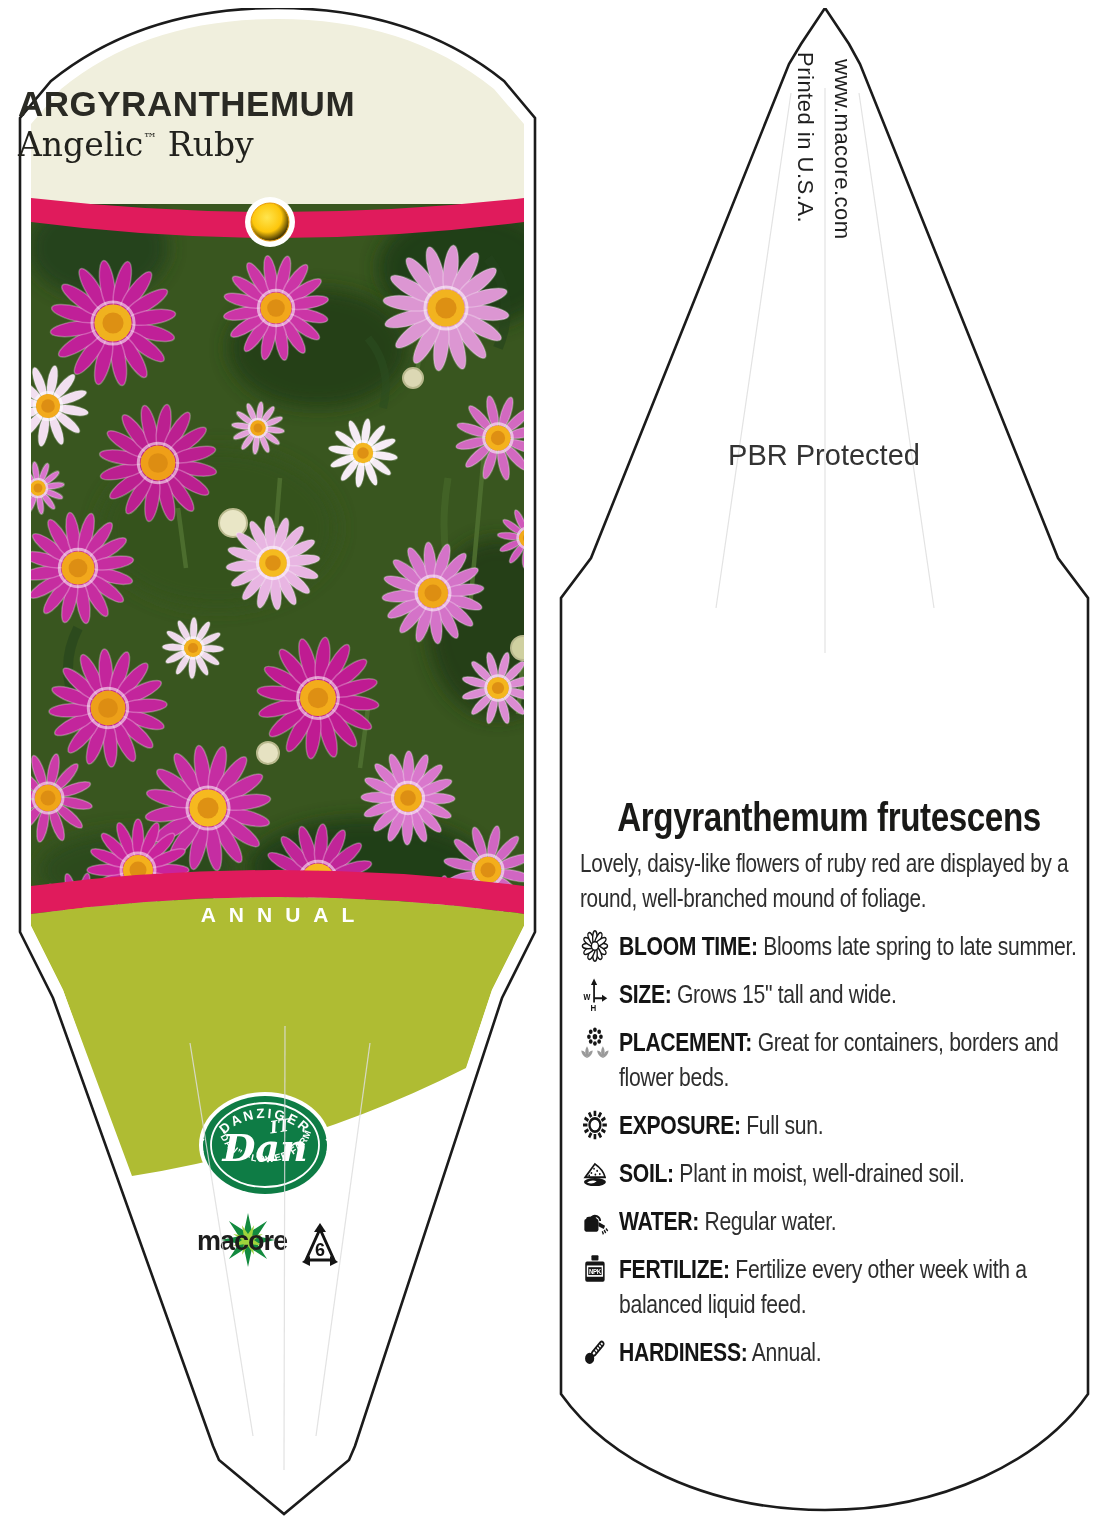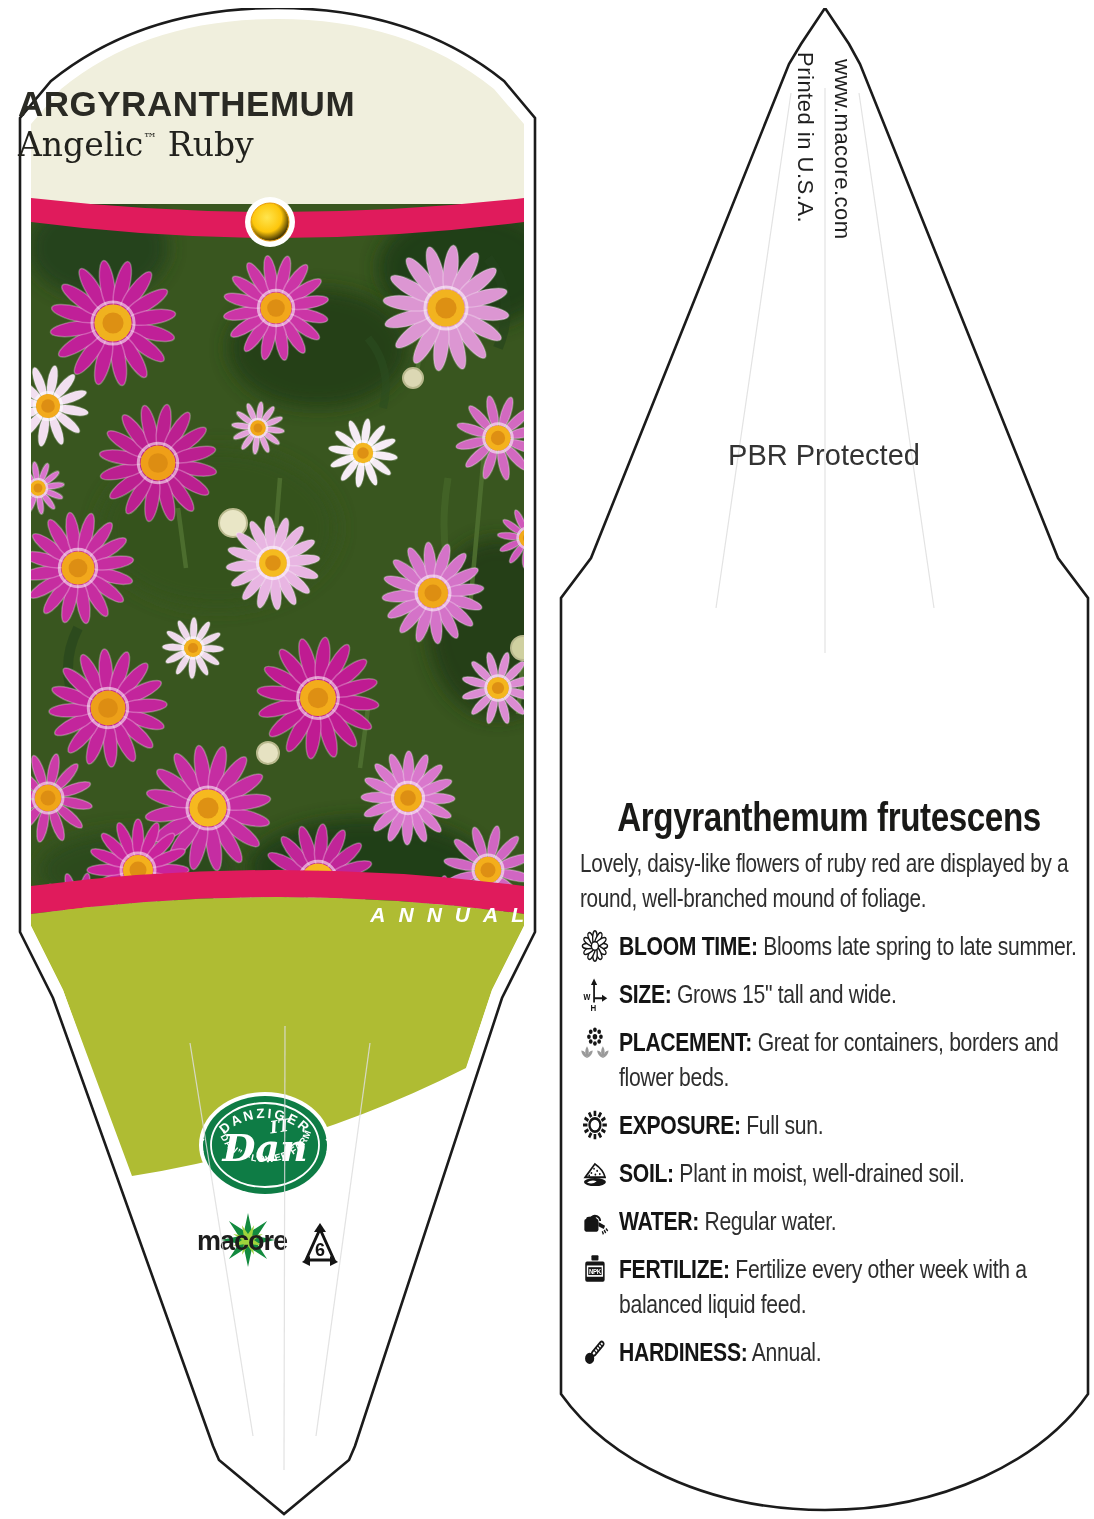--- a/index.html
+++ b/index.html
@@ -9,22 +9,22 @@
   .tag svg{position:absolute;left:0;top:0;}
   #tag-front{left:18px;top:8px;width:519px;height:1508px;}
   #tag-back{left:558px;top:8px;width:532px;height:1508px;}
 
   
   .genus{position:absolute;top:76px;left:0;right:0;font-weight:bold;
          font-size:35px;letter-spacing:.5px;color:#2a2a24;}
   .variety{position:absolute;top:117px;left:0;right:0;text-align:left;
            font-family:"DejaVu Serif",serif;font-size:33px;color:#21211c;}
   .variety .tm{font-size:14px;position:relative;top:-13px;letter-spacing:0;}
-  .annual{position:absolute;top:895px;left:0;right:0;text-align:right;color:#fff;
-          font-weight:bold;font-size:21px;letter-spacing:13px;padding-left:13px;font-style:italic;}
+  .annual{position:absolute;top:895px;left:0;right:0;text-align:center;color:#fff;
+          font-weight:bold;font-size:21px;letter-spacing:13px;padding-left:13px;}
 
   
   .vtext{position:absolute;writing-mode:vertical-rl;font-size:22px;color:#1f1f1f;letter-spacing:.5px;}
   #printed-in{left:234px;top:44px;}
   #website{left:271px;top:51px;}
   .pbr{position:absolute;top:386px;left:0;right:0;text-align:center;font-size:29px;
        line-height:28px;color:#333;margin-top:47px;}
   .back-body{position:absolute;left:22px;top:786px;width:600px;transform:scaleX(.83);
              transform-origin:0 0;color:#2e2e2e;}
   .botanical{margin:0;text-align:center;font-size:40px;line-height:46px;letter-spacing:-.5px;

